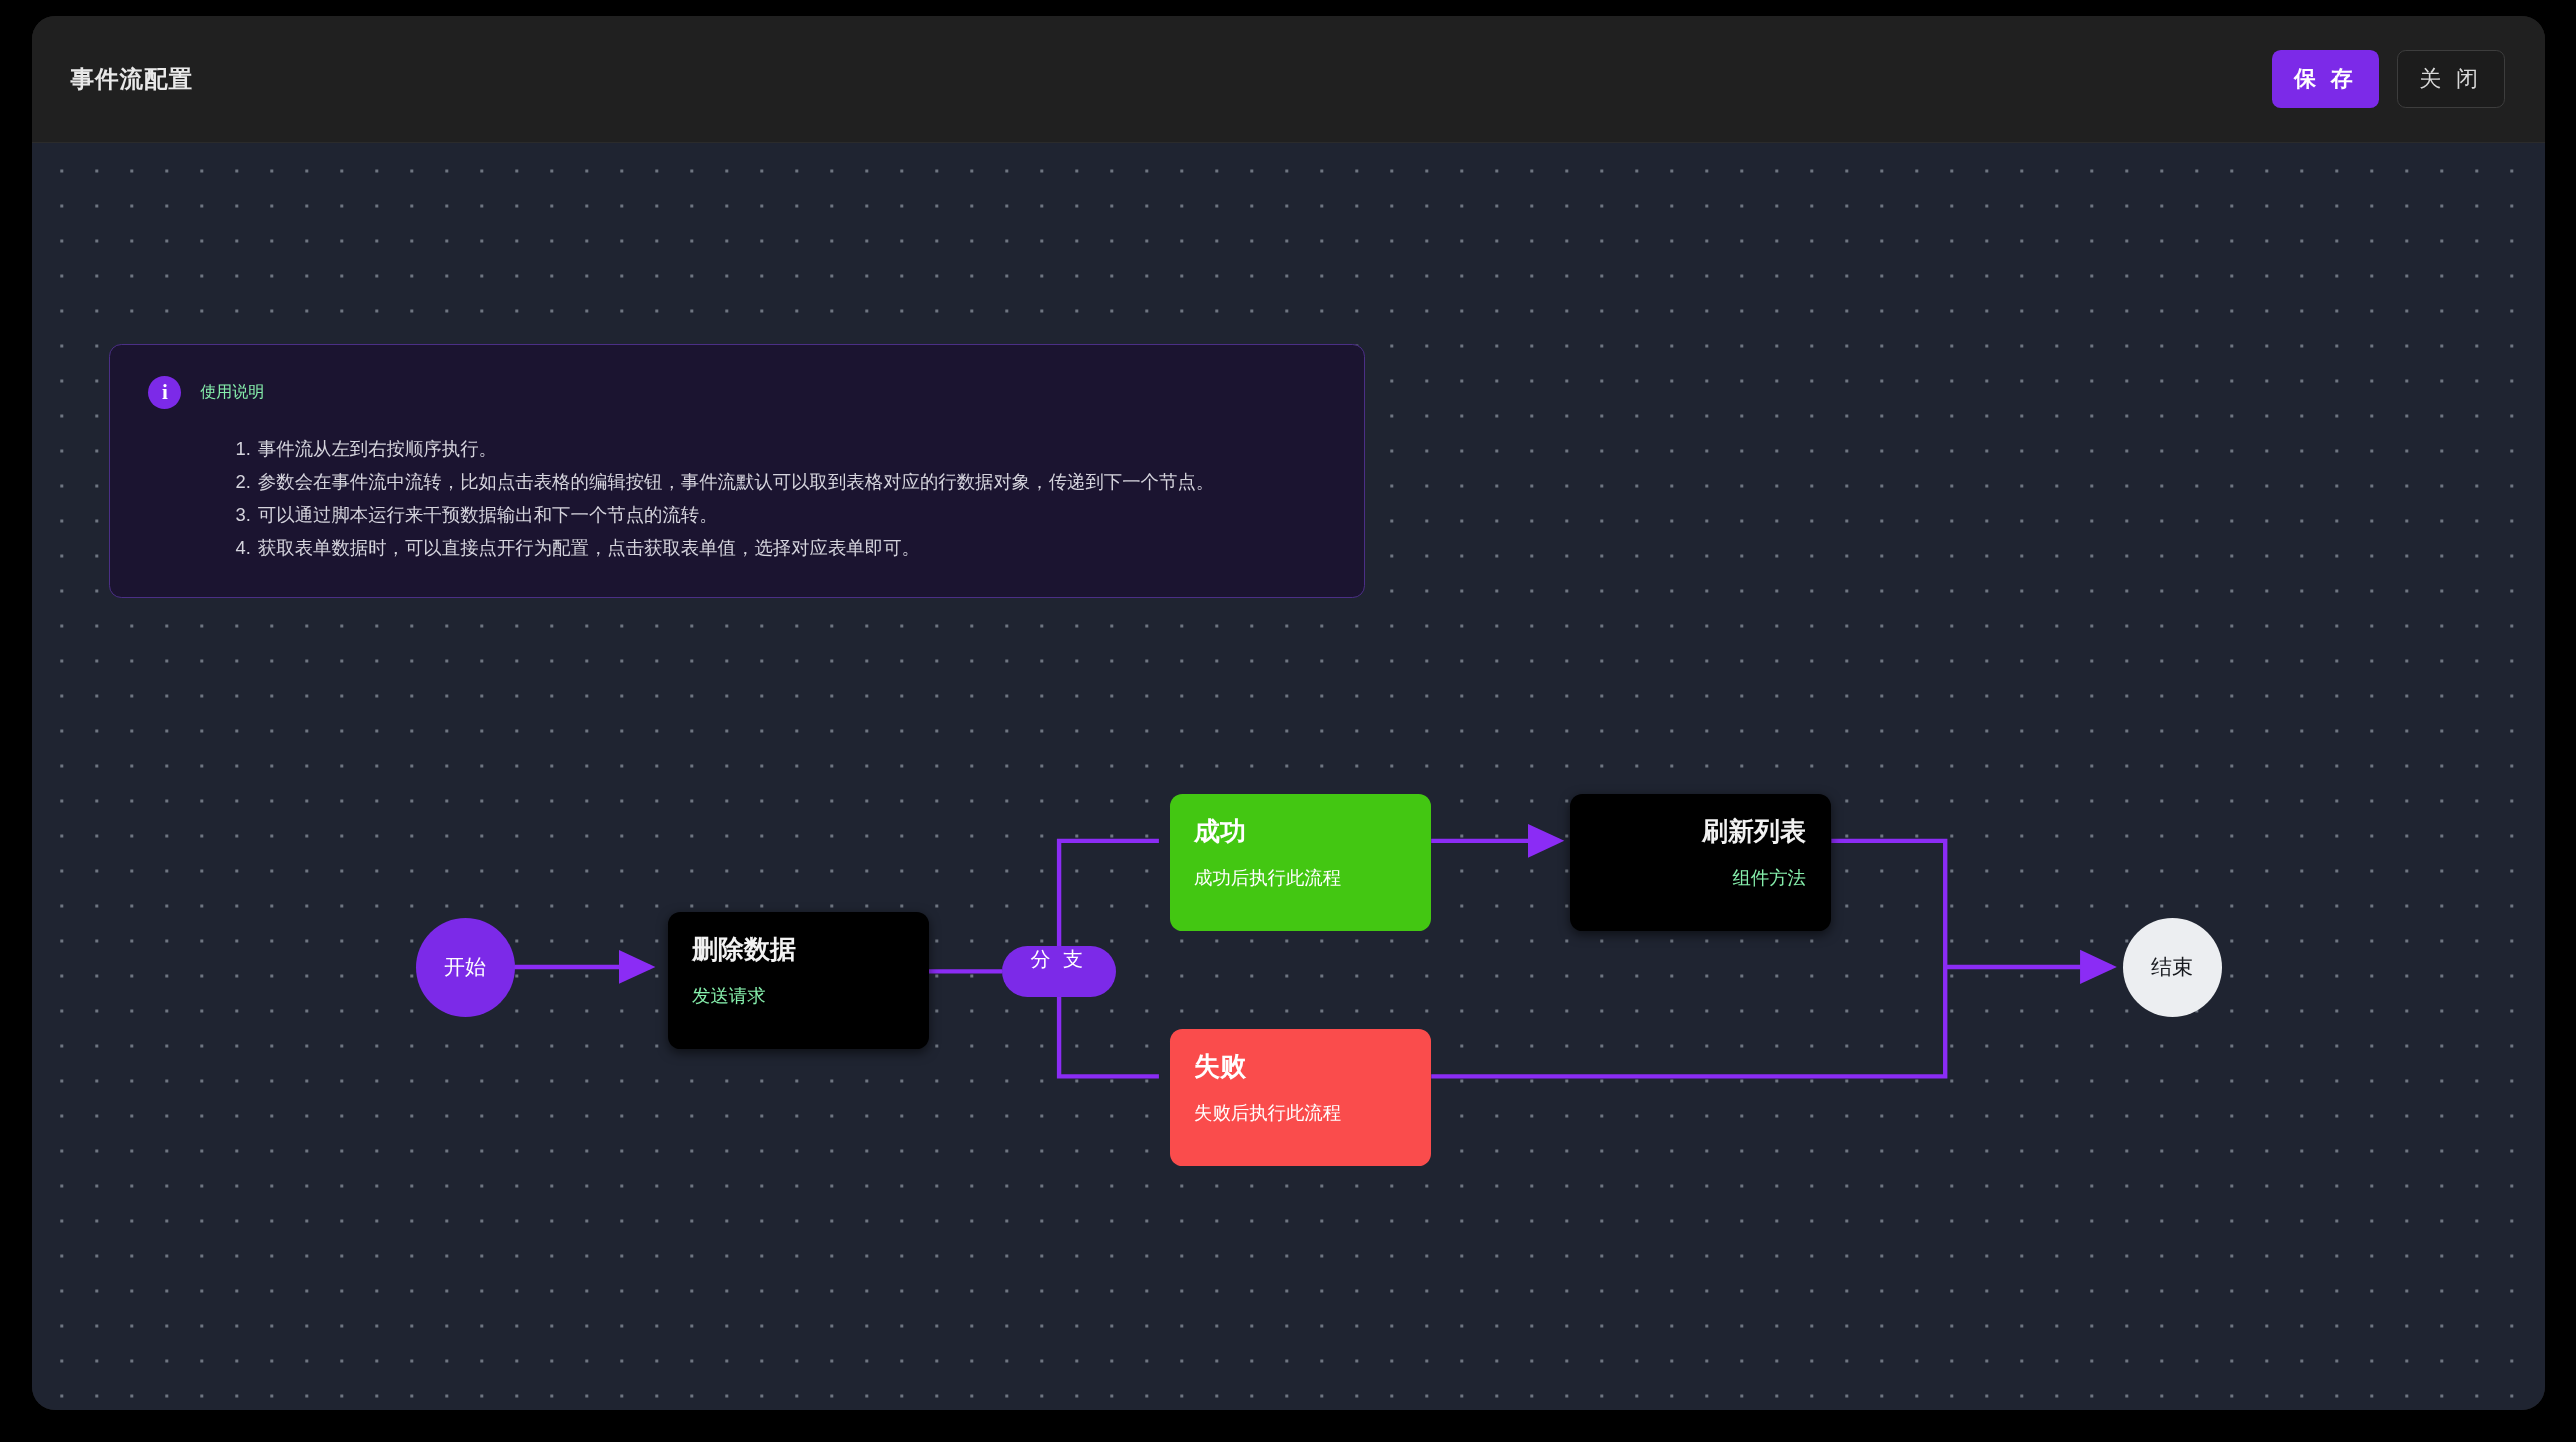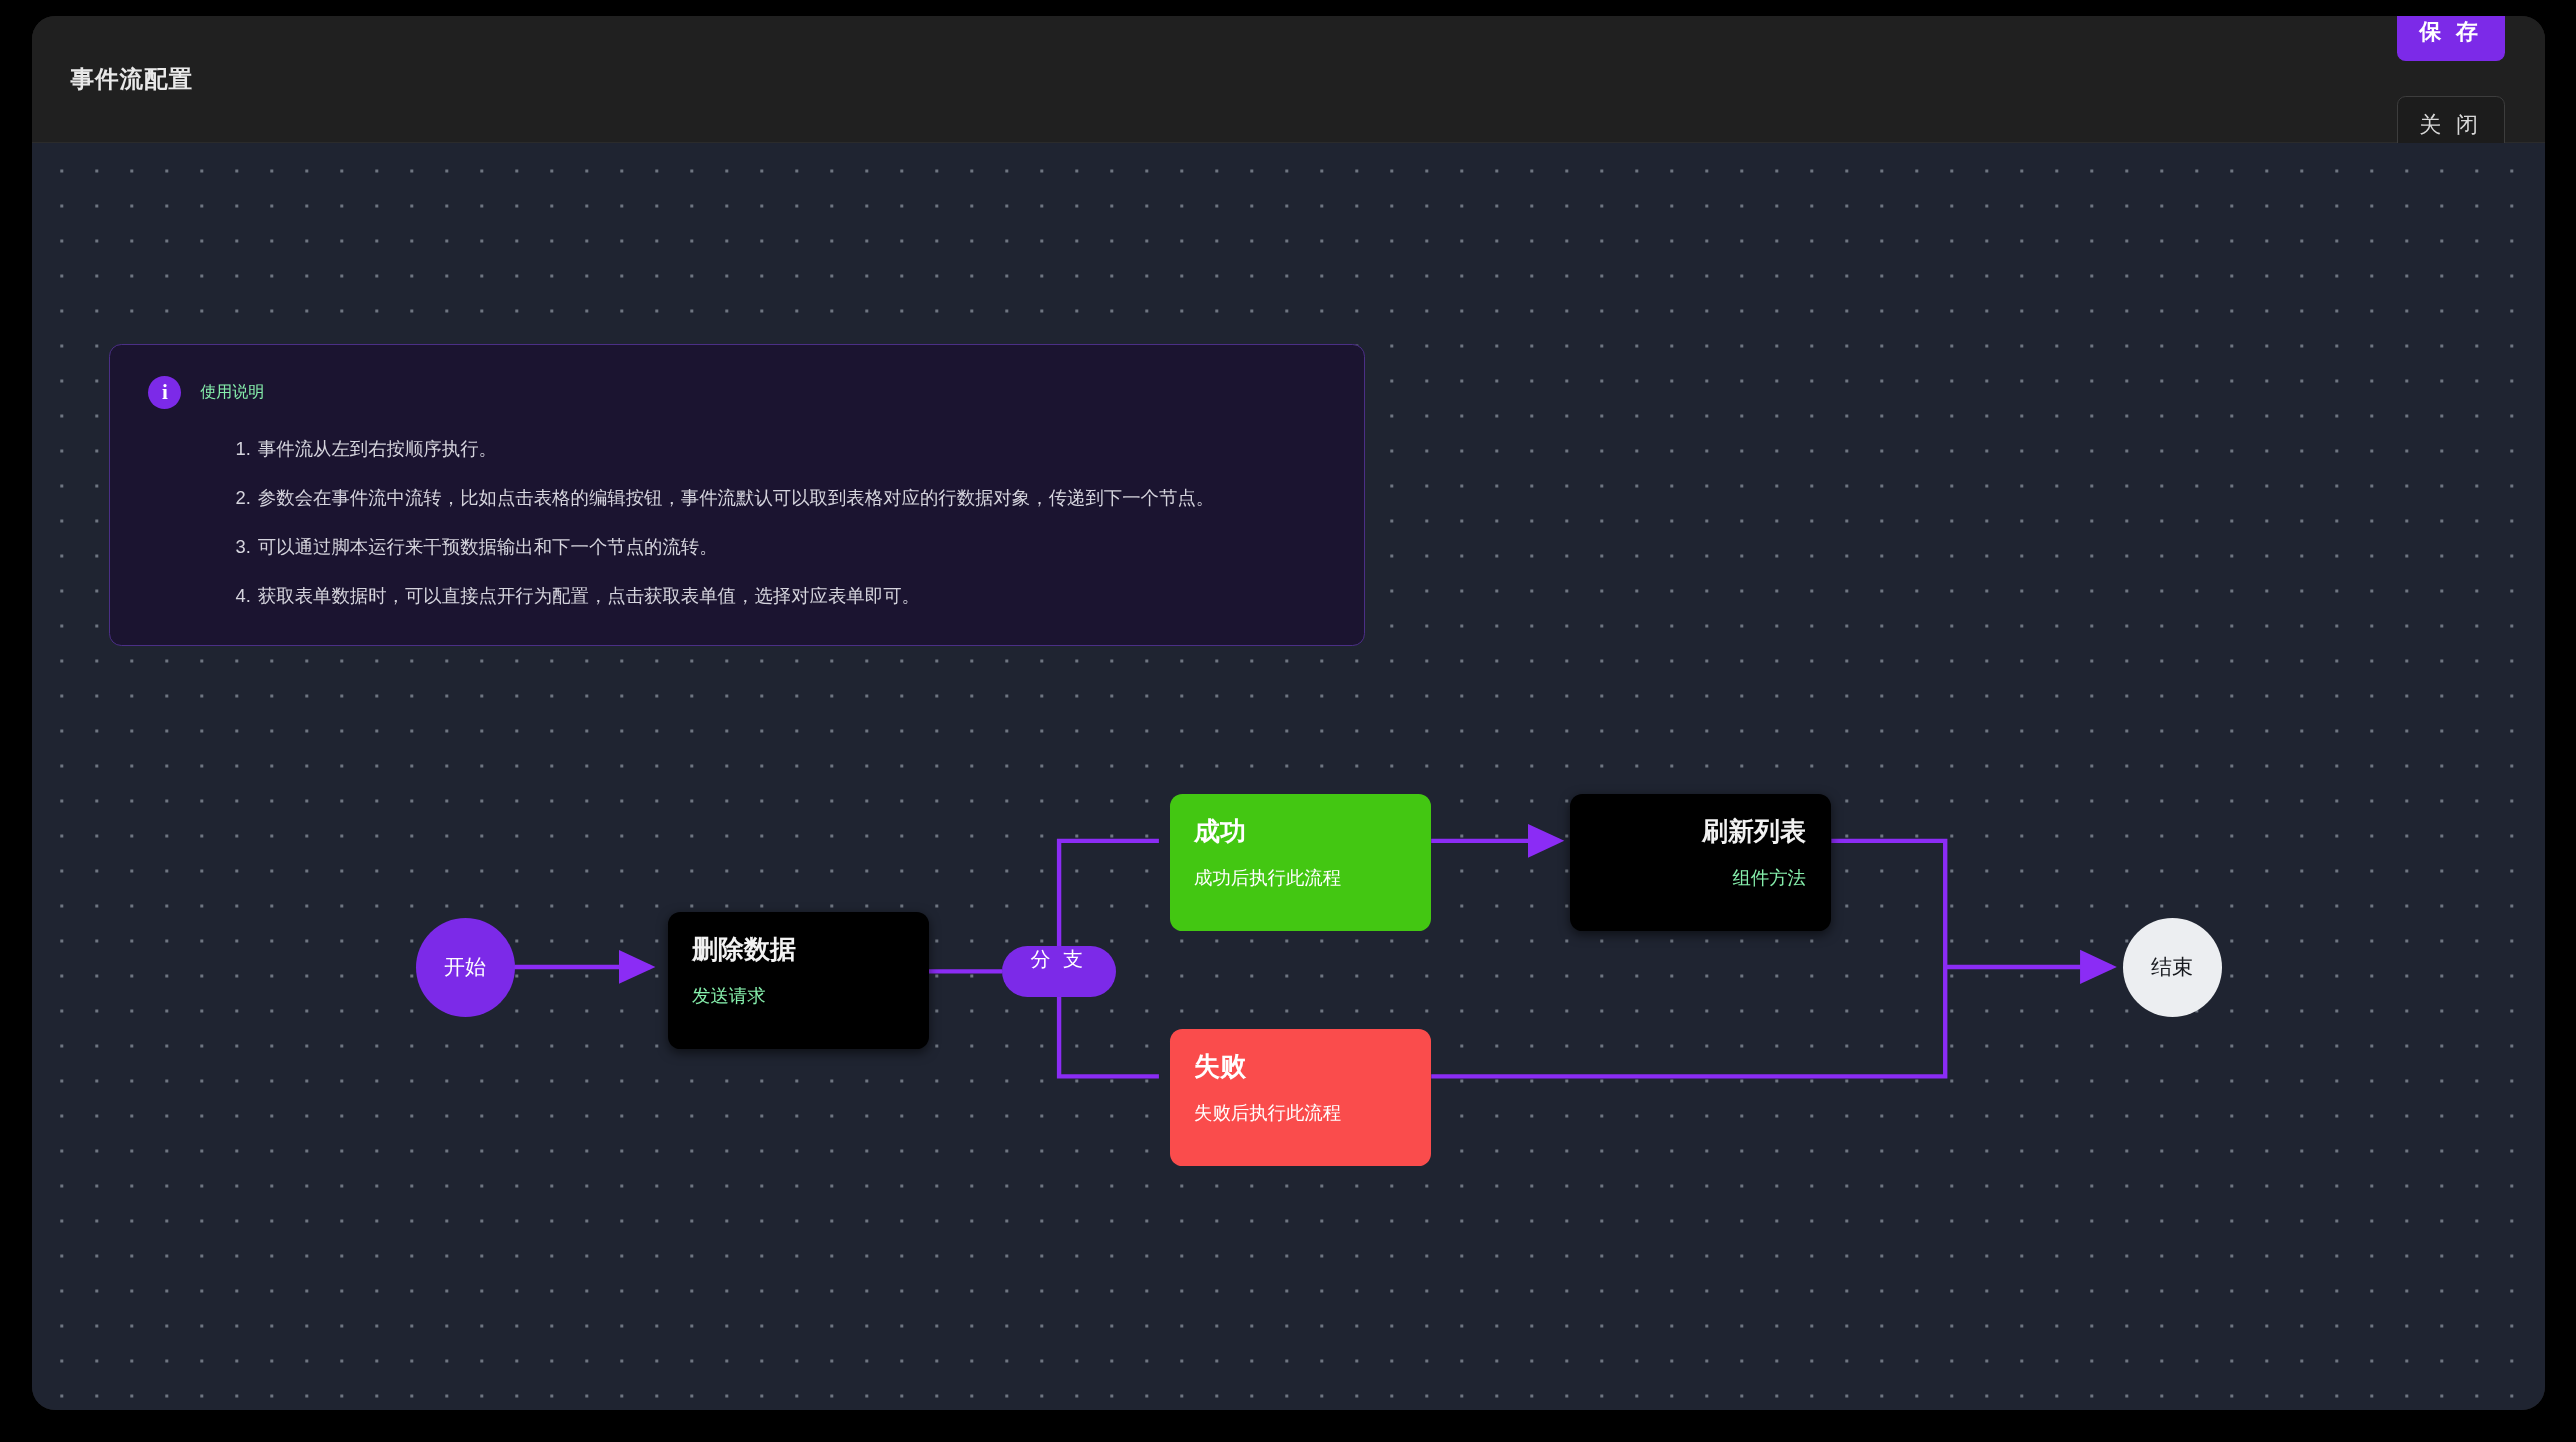--- a/index.html
+++ b/index.html
@@ -35,22 +35,21 @@
   #header-title {
     color: #e9e9e9;
     font-size: 23.6px;
     font-weight: bold;
     letter-spacing: 0.9px;
   }
   #header-actions {
     margin-left: auto;
     display: flex;
     align-items: center;
-    gap: 35px;
-    flex-direction: column;
+    gap: 18px;
   }
   .btn {
     height: 58px;
     min-width: 103px;
     border-radius: 8.8px;
     font-size: 22px;
     letter-spacing: 4.4px;
     display: flex;
     align-items: center;
     justify-content: center;
@@ -117,21 +116,20 @@
   }
   #info-list {
     list-style: none;
     padding-left: 96px;
   }
   #info-list li {
     color: #d5d4dd;
     font-size: 18.4px;
     line-height: 33px;
     white-space: nowrap;
-    margin-top: 16px;
   }
   #info-list li .num { margin-right: 7px; }
 
   
   .node { position: absolute; }
 
   .node-circle {
     border-radius: 50%;
     display: flex;
     align-items: center;

